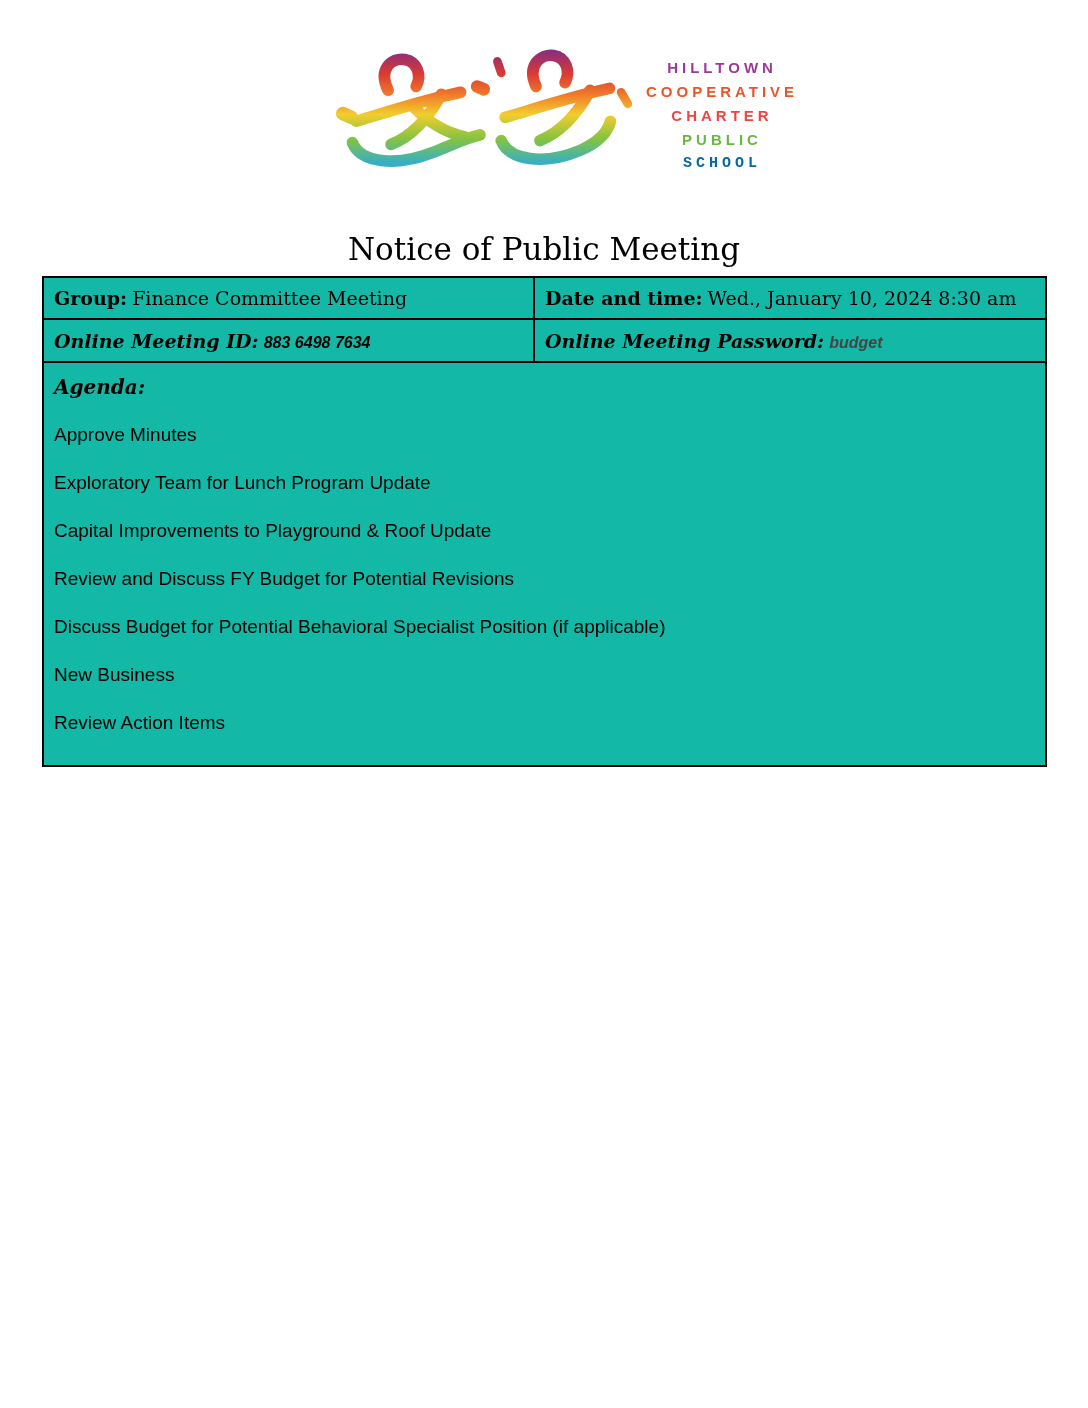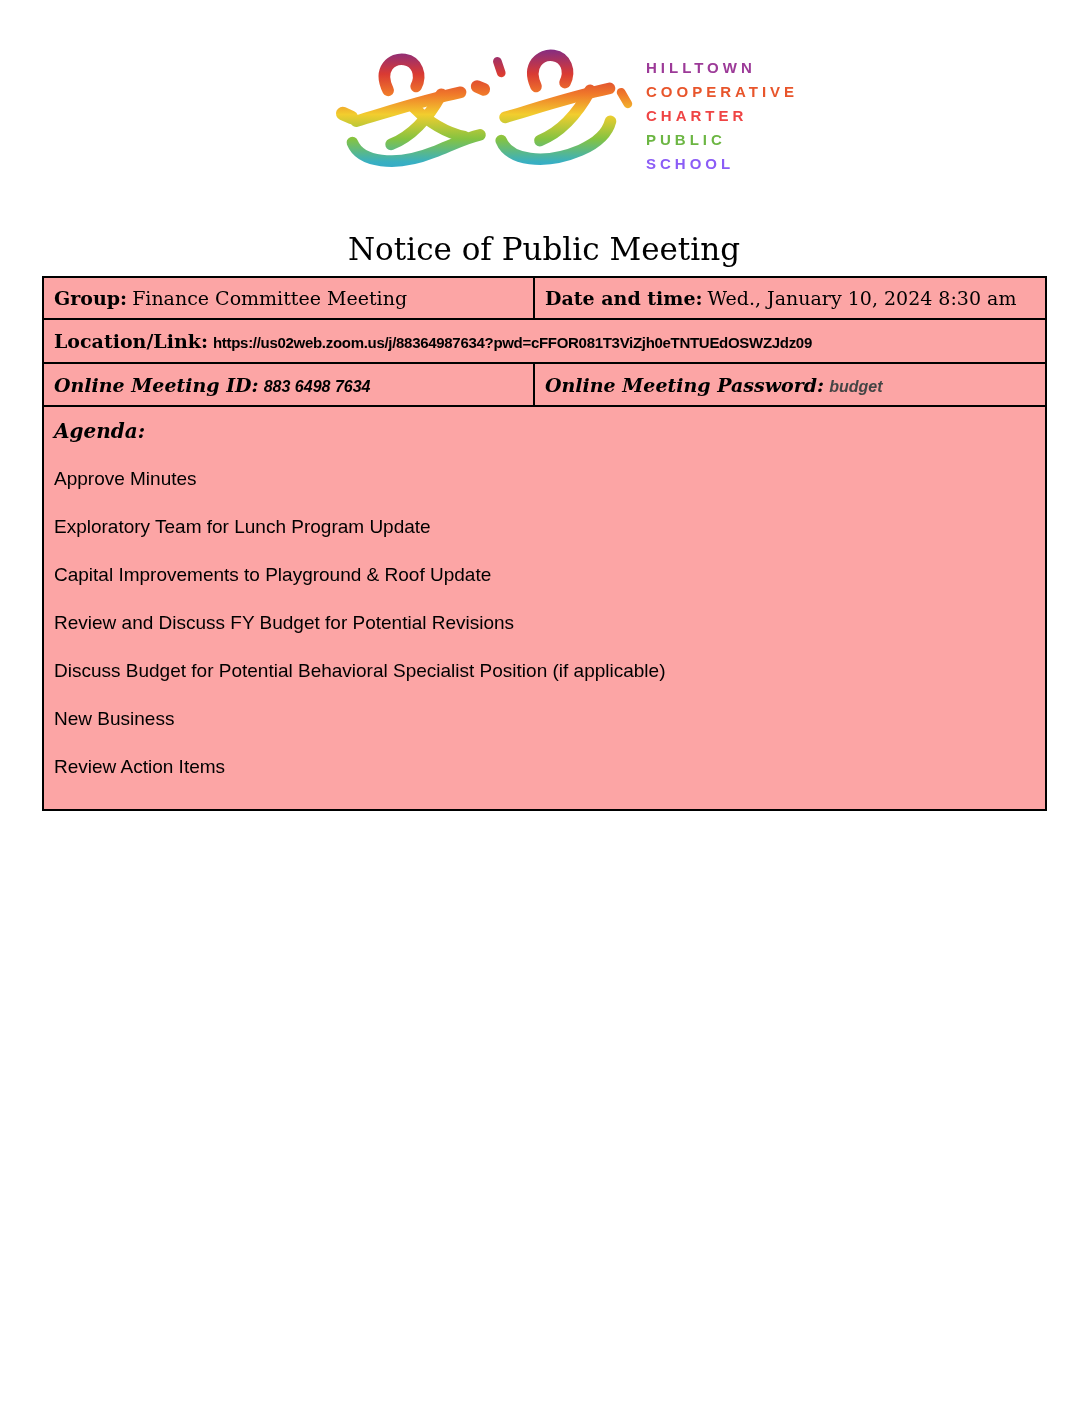--- a/index.html
+++ b/index.html
@@ -8,21 +8,21 @@
     position: relative;
     width: 1088px;
     height: 1408px;
     background: #ffffff;
     font-family: "DejaVu Serif", "Liberation Serif", serif;
     color: #000;
     overflow: hidden;
   }
 
   
-  .logo { position: absolute; left: 318px; top: 42px; width: 470px; height: 145px; }
+  .logo { position: absolute; left: 318px; top: 42px; width: 470px; height: 145px; text-align: center; }
   .logo-figures { position: absolute; left: 0; top: 0; }
   .logo-text {
     position: absolute; left: 328px; top: 14px;
     font-family: "Liberation Sans", sans-serif;
     font-weight: bold;
     font-size: 15px;
     letter-spacing: 4px;
     line-height: 24px;
     white-space: nowrap;
   }
@@ -37,21 +37,21 @@
     font-weight: normal;
     letter-spacing: 0px;
   }
 
   
   table.meeting-table {
     position: absolute; left: 42px; top: 276px;
     width: 1005px;
     border-collapse: collapse;
     table-layout: fixed;
-    background: #fca5a5;
+    background: #14b8a6;
   }
   .meeting-table td {
     border: 2px solid #000;
     padding: 0 8px 0 10px;
     vertical-align: middle;
     overflow: hidden;
   }
   .col-a { width: 491px; }
   .row-h1 { height: 42px; }
   .row-h2 { height: 44px; }
@@ -122,42 +122,36 @@
         <path d="M 163 46 L 170 49" stroke-width="13"></path>
         <path d="M 184 20 L 188 32" stroke-width="9"></path>
         <path d="M 312 52 L 319 64" stroke-width="9"></path>
       </g>
     </svg>
     <div class="logo-text">
       <span class="line" style="color: rgb(156, 58, 152);">HILLTOWN</span>
       <span class="line" style="color: rgb(232, 85, 43);">COOPERATIVE</span>
       <span class="line" style="color: #ef4444;">CHARTER</span>
       <span class="line" style="color: rgb(108, 182, 67);">PUBLIC</span>
-      <span class="line" style="color: #8b5cf6;">SCHOOL</span>
+      <span class="line" style="color: #0369a1; font-family: Liberation Mono, monospace;">SCHOOL</span>
     </div>
   </div>
 
   <h1 class="doc-title">Notice of Public Meeting</h1>
 
   <table class="meeting-table">
     <tbody>
         <tr class="row-h1">
       <td class="col-a">
         <span class="lbl">Group:</span>
         <span class="val">Finance Committee Meeting</span>
       </td>
       <td>
         <span class="lbl">Date and time:</span>
         <span class="val">Wed., January 10, 2024  8:30 am</span>
-      </td>
-    </tr>
-    <tr class="row-h2">
-      <td colspan="2">
-        <span class="lbl">Location/Link:</span>
-        <span class="url-val">https://us02web.zoom.us/j/88364987634?pwd=cFFOR081T3ViZjh0eTNTUEdOSWZJdz09</span>
       </td>
     </tr>
     <tr class="row-h3">
       <td class="col-a">
         <span class="lbl-i">Online Meeting ID:</span>
         <span class="sans-b">883 6498 7634</span>
       </td>
       <td>
         <span class="lbl-i">Online Meeting Password:</span>
         <span class="sans-b pw-val">budget</span>

